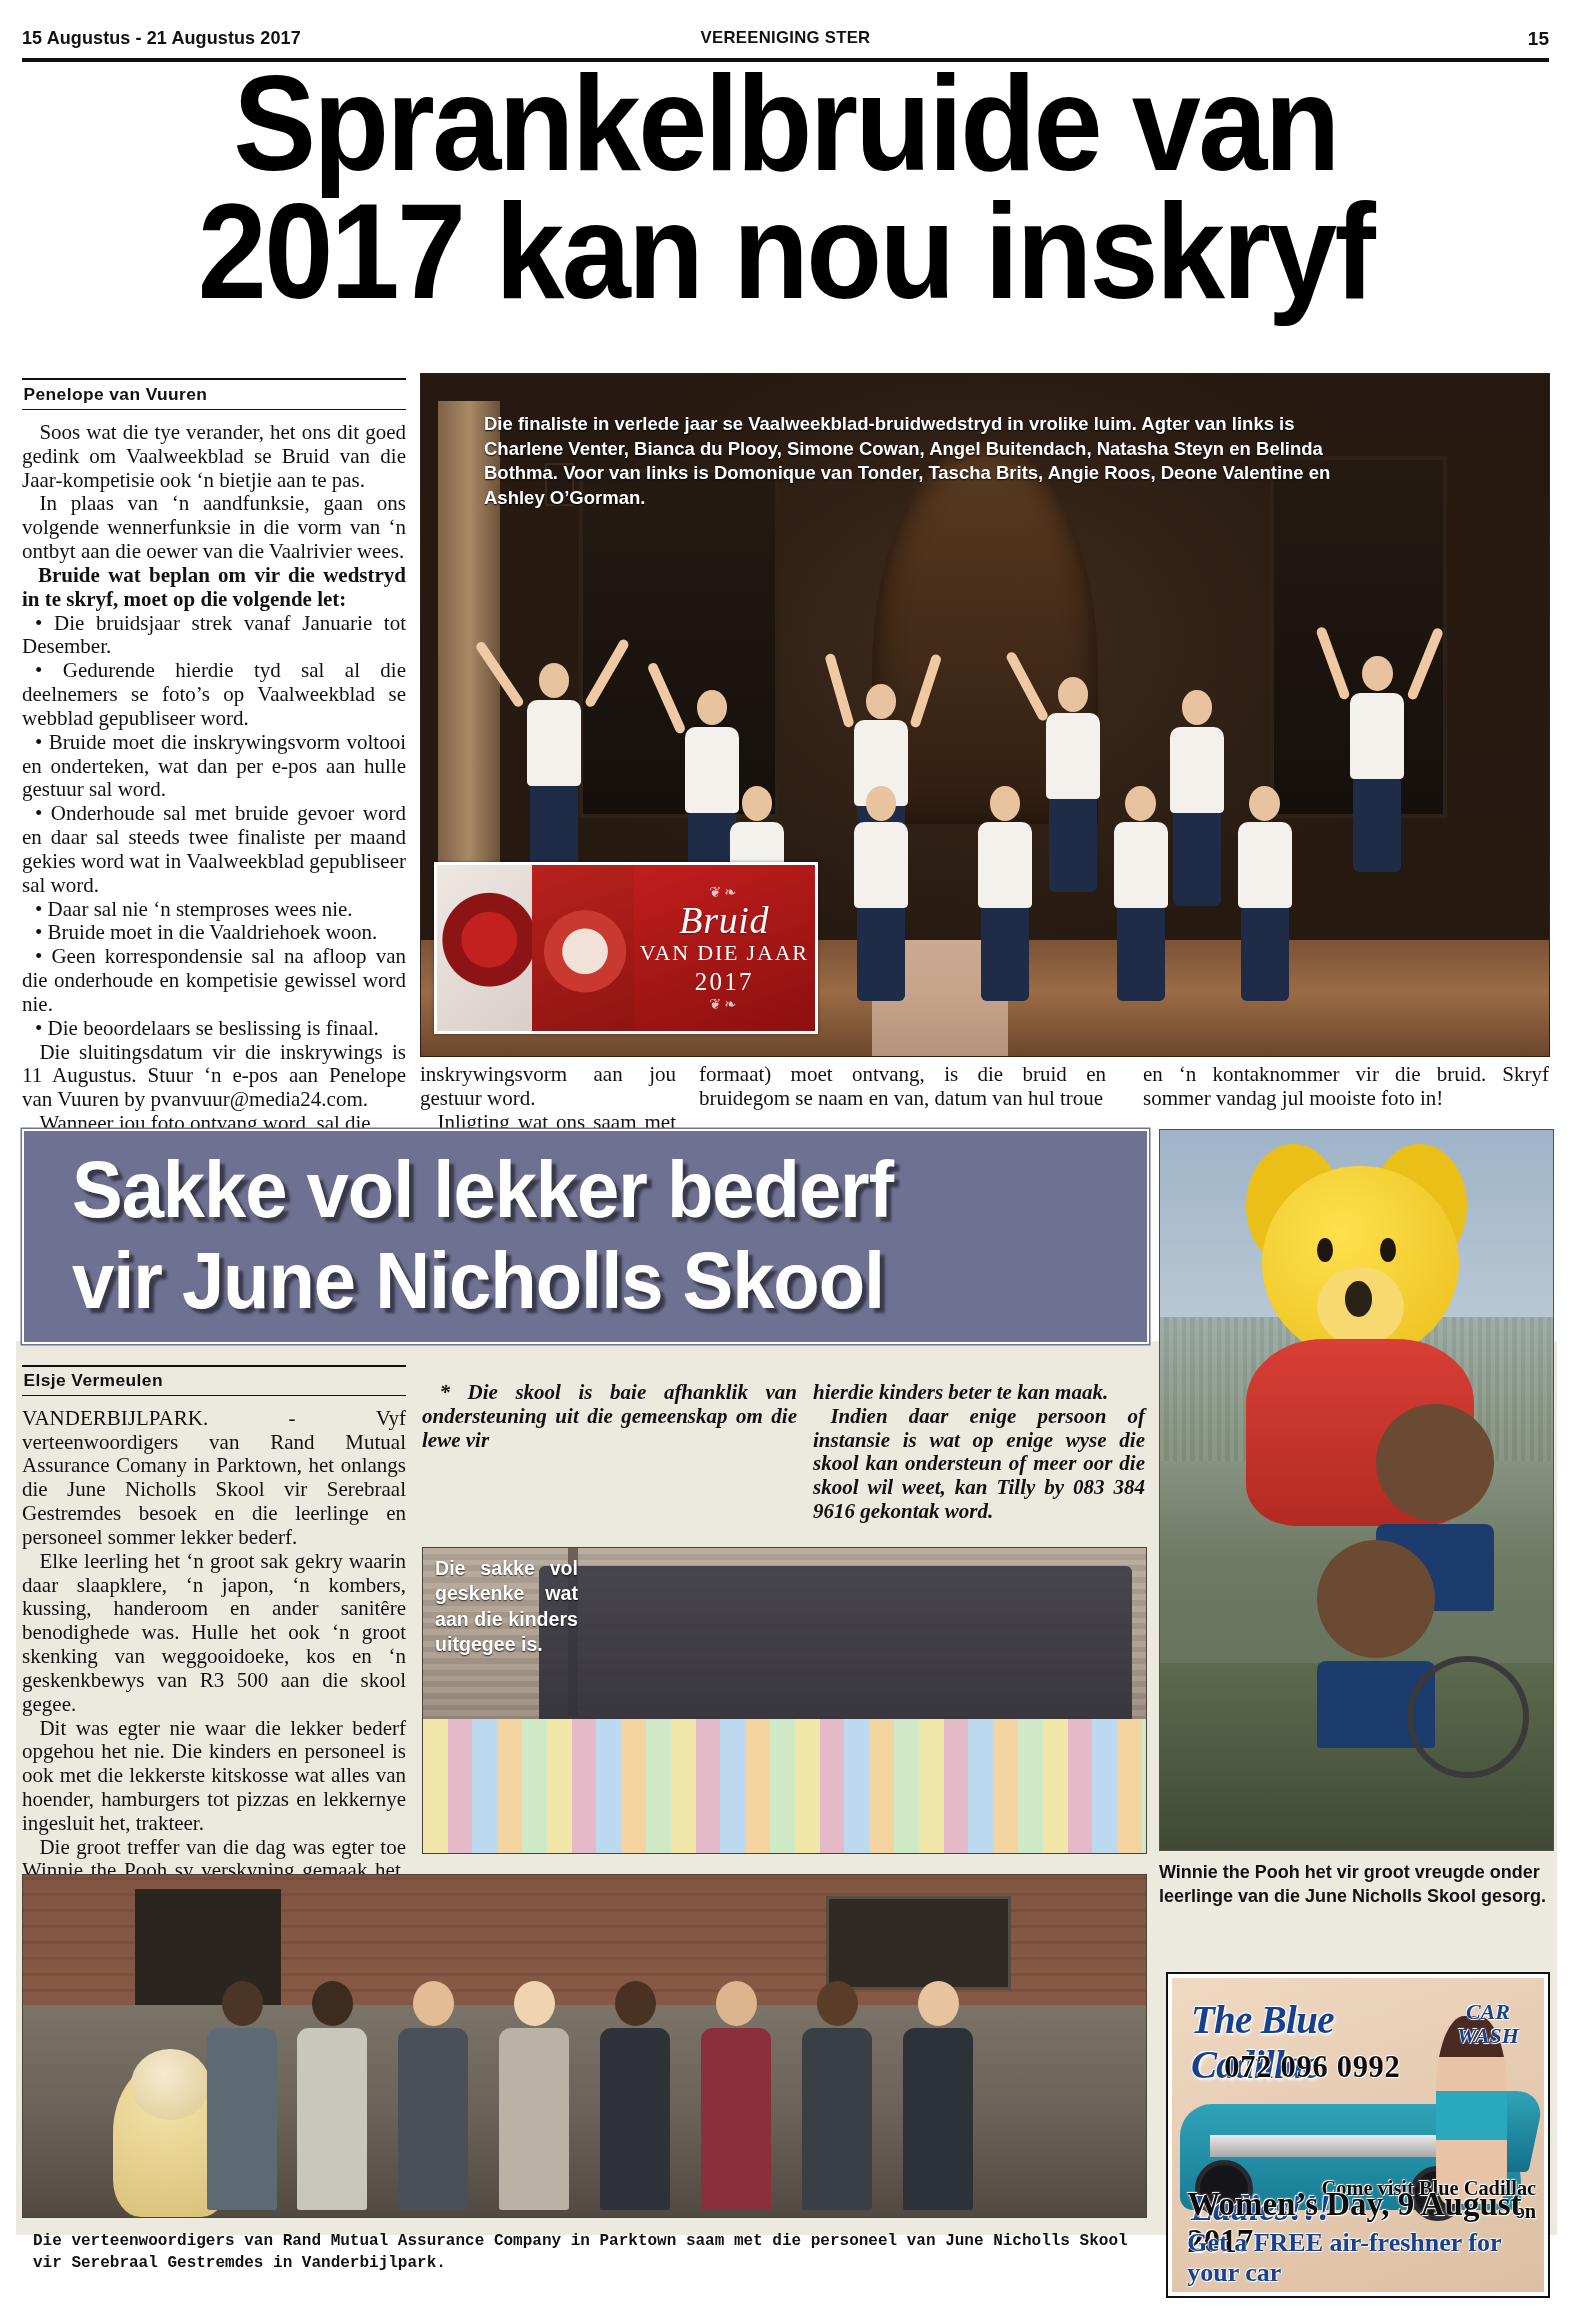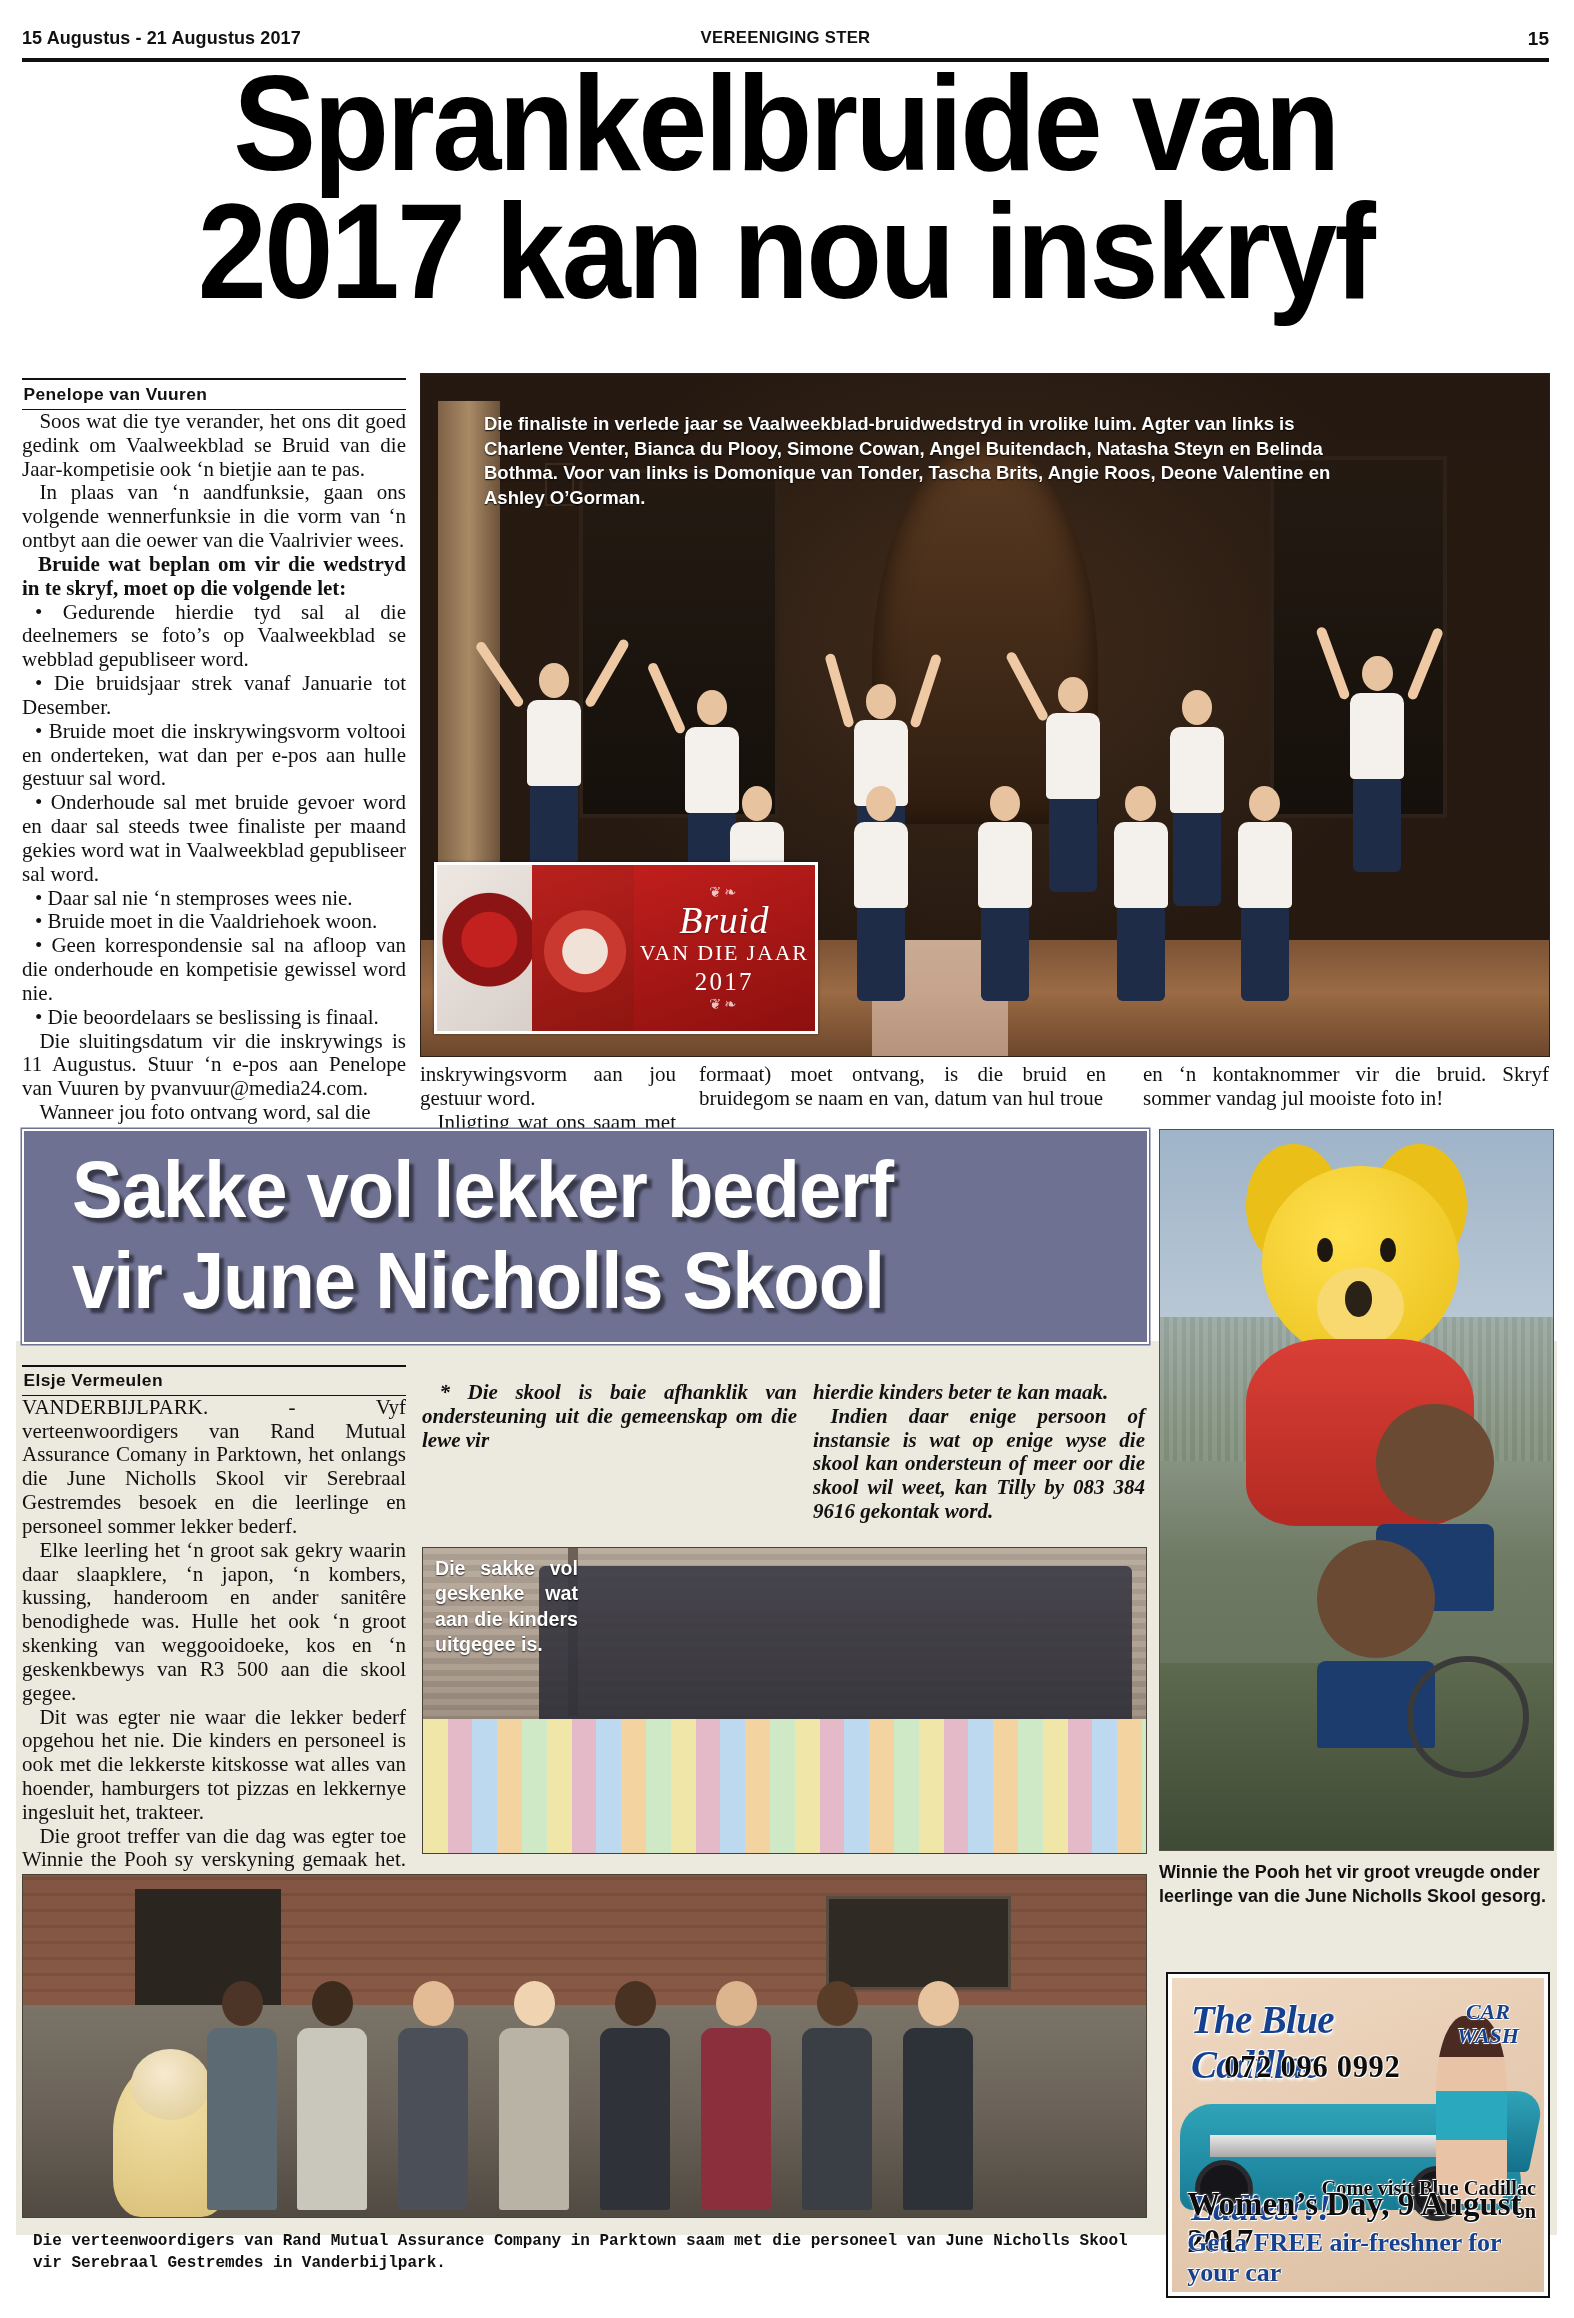--- a/index.html
+++ b/index.html
@@ -35,21 +35,21 @@
     color:#000;
     text-align:center;
     transform:scaleX(0.92);
     transform-origin:center top;
   }
   .head1 .l1{display:block;}
   .head1 .l2{display:block;}
 
   
   .a1-col1{position:absolute;left:22px;top:378px;width:384px;}
-  .byline-box{border-top:2.2px solid #111;border-bottom:1.5px solid #111;padding:3.6px 0 4.4px 1.5px;margin-bottom:0;}
+  .byline-box{border-top:2.2px solid #111;border-bottom:1.5px solid #111;padding:3.6px 0 4.4px 1.5px;margin-bottom:11px;}
   .byline{font-family:"Liberation Sans", sans-serif;font-weight:bold;font-size:17.4px;color:#111;letter-spacing:0.4px;}
   .body-txt{
     font-family:"Liberation Serif", serif;
     font-size:21px;line-height:1.135;color:#111;
     text-align:justify;
     -webkit-hyphens:auto;hyphens:auto;
   }
   .body-txt p{margin:0;text-indent:17.4px;}
   .body-txt p.bul{text-indent:13px;}
   .body-txt p.bold{font-weight:bold;text-indent:16px;}
@@ -291,22 +291,22 @@
   </div>
 
   <div class="a1-col1">
     <div class="byline-box">
       <div class="byline">Penelope van Vuuren</div>
     </div>
     <div class="body-txt">
       <p>Soos wat die tye verander, het ons dit goed gedink om Vaalweekblad se Bruid van die Jaar-kompetisie ook ‘n bietjie aan te pas.</p>
       <p>In plaas van ‘n aandfunksie, gaan ons volgende wennerfunksie in die vorm van ‘n ontbyt aan die oewer van die Vaalrivier wees.</p>
       <p class="bold">Bruide wat beplan om vir die wedstryd in te skryf, moet op die volgende let:</p>
+      <p class="bul">• Die bruidsjaar strek vanaf Januarie tot Desember.</p>
       <p class="bul">• Gedurende hierdie tyd sal al die deelnemers se foto’s op Vaalweekblad se webblad gepubliseer word.</p>
-      <p class="bul">• Die bruidsjaar strek vanaf Januarie tot Desember.</p>
       <p class="bul">• Bruide moet die inskrywingsvorm voltooi en onderteken, wat dan per e-pos aan hulle gestuur sal word.</p>
       <p class="bul">• Onderhoude sal met bruide gevoer word en daar sal steeds twee finaliste per maand gekies word wat in Vaalweekblad gepubliseer sal word.</p>
       <p class="bul">• Daar sal nie ‘n stemproses wees nie.</p>
       <p class="bul">• Bruide moet in die Vaaldriehoek woon.</p>
       <p class="bul">• Geen korrespondensie sal na afloop van die onderhoude en kompetisie gewissel word nie.</p>
       <p class="bul">• Die beoordelaars se beslissing is finaal.</p>
       <p>Die sluitingsdatum vir die inskrywings is 11 Augustus. Stuur ‘n e-pos aan Penelope van Vuuren by pvanvuur@media24.com.</p>
       <p>Wanneer jou foto ontvang word, sal die</p>
     </div>
   </div>

